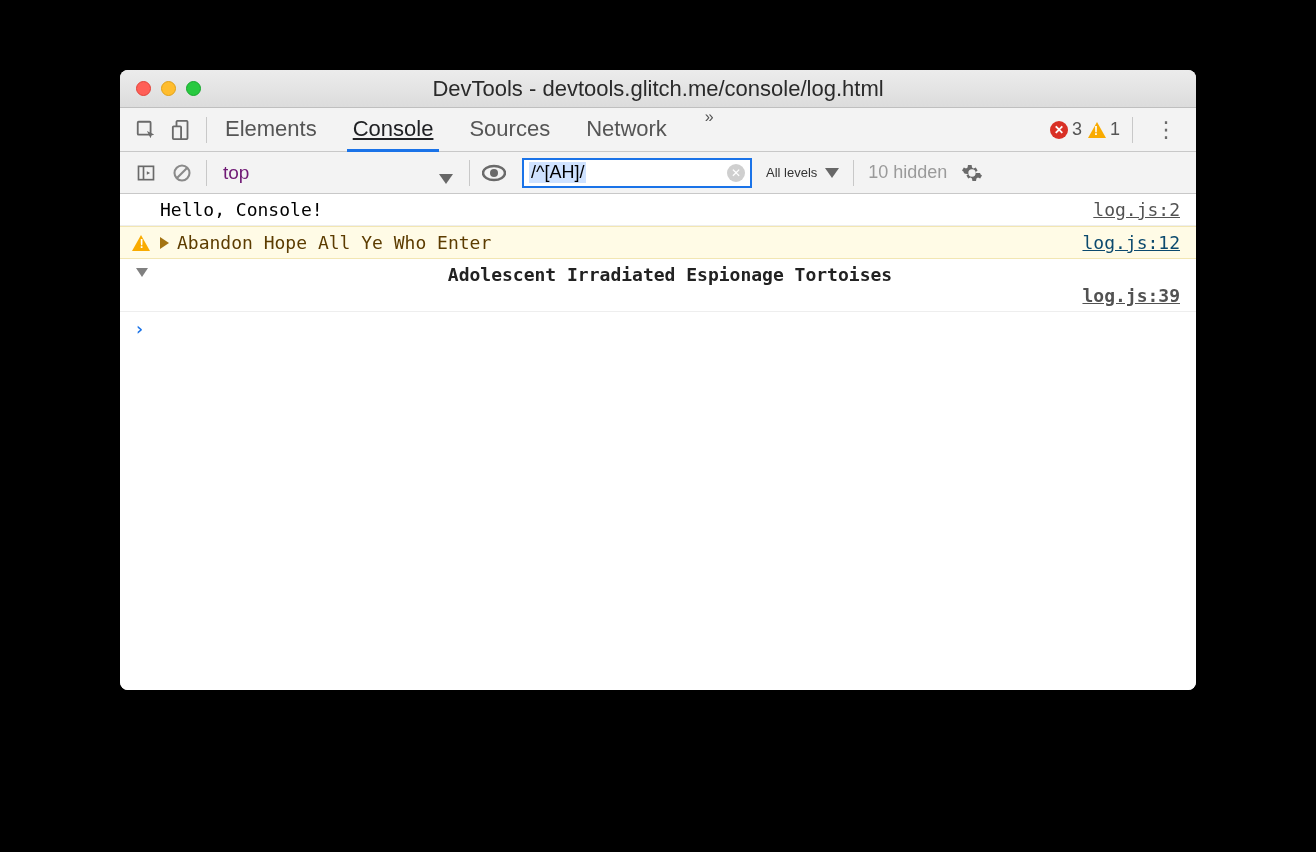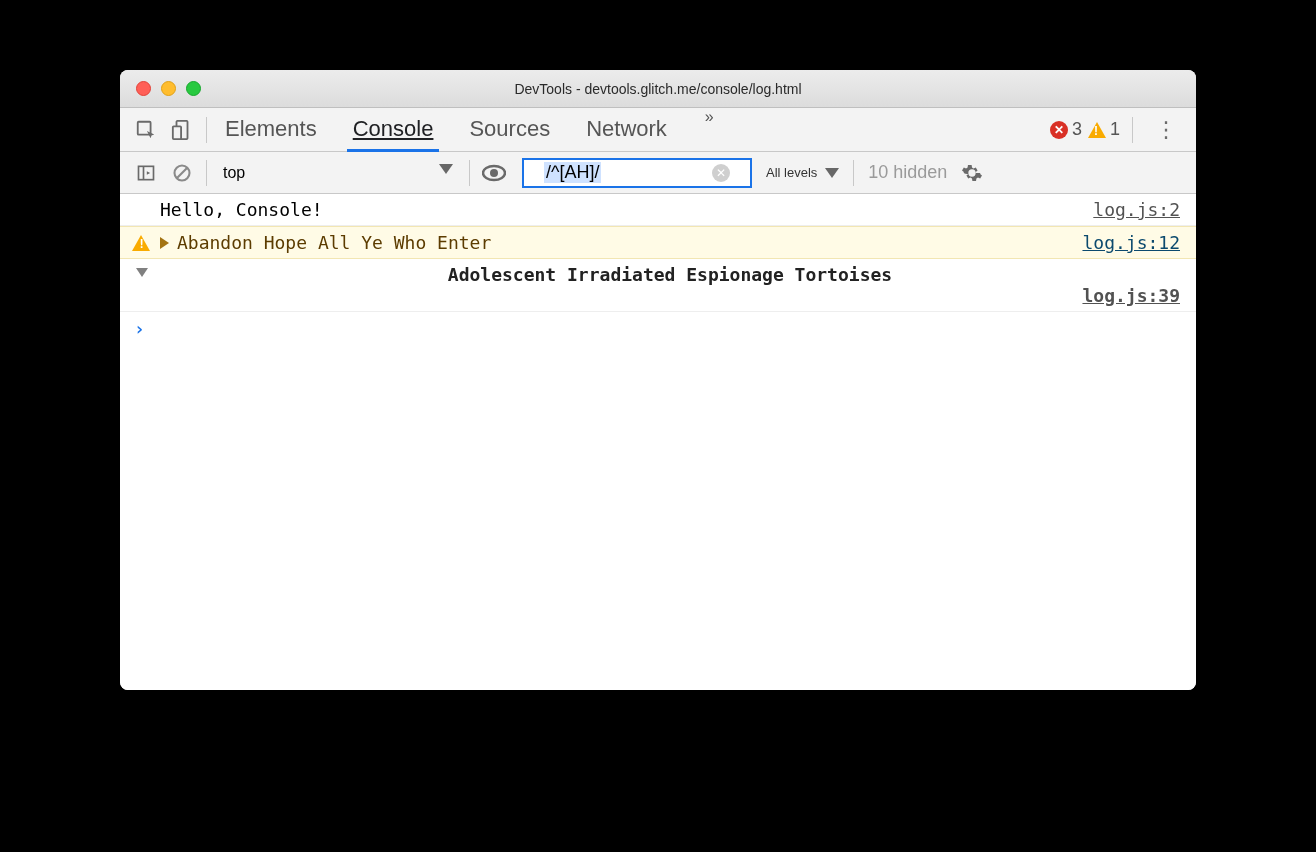--- a/index.html
+++ b/index.html
@@ -30,21 +30,21 @@
     border-bottom: 1px solid #bfbfbf;
     display: flex;
     align-items: center;
     position: relative;
   }
   .traffic { display: flex; gap: 10px; position: absolute; left: 16px; }
   .dot { width: 15px; height: 15px; border-radius: 50%; }
   .dot.red { background: #ff5f57; border: 1px solid #e24238; }
   .dot.yellow { background: #ffbd2e; border: 1px solid #e1a116; }
   .dot.green { background: #28c940; border: 1px solid #17a82d; }
-  .title { margin: 0 auto; font-size: 14px; color: #2a2a2a; }
+  .title { margin: 0 auto; font-size: 22px; color: #2a2a2a; }
   
   .tabbar {
     height: 44px;
     background: #f3f3f3;
     border-bottom: 1px solid #c8c8c8;
     display: flex;
     align-items: center;
     padding: 0 8px;
   }
   .toolbtn {
@@ -72,28 +72,28 @@
   
   .console-toolbar {
     height: 42px;
     background: #f3f3f3;
     border-bottom: 1px solid #c8c8c8;
     display: flex;
     align-items: center;
     padding: 0 8px;
   }
   .ctx-select {
-    display: flex; align-items: flex-start; justify-content: space-between;
-    width: 250px; font-size: 16px; color: #000000;
+    display: flex; align-items: flex-end; justify-content: space-between;
+    width: 250px; font-size: 19px; color: #701a75;
     padding: 2px 10px;
   }
   .tri-down { width: 0; height: 0; border-left: 7px solid transparent; border-right: 7px solid transparent; border-top: 10px solid #676767; }
   .filter-box {
     border: 2px solid #1a73e8; background: #fff;
-    height: 30px; width: 230px; display: flex; align-items: center; padding: 0 20px;
+    height: 30px; width: 230px; display: flex; align-items: center; padding: 0 5px;
     gap: 6px; margin-left: 10px;
   }
   .filter-text { font-size: 18px; background: #cfe2ff; padding: 0 2px; }
   .clear-circ { margin-left: auto; width: 18px; height: 18px; border-radius: 50%; background: #cfcfcf; color: #fff; display: flex; align-items: center; justify-content: center; font-size: 12px; }
   .levels { font-size: 13px; color: #333; display: flex; align-items: center; gap: 8px; margin-left: 14px; }
   .pipe { width: 1px; height: 26px; background: #c8c8c8; margin: 0 14px; }
   .hidden-count { font-size: 18px; color: #9a9a9a; }
   .gear { width: 22px; height: 22px; color: #6a6a6a; margin-left: 14px; margin-right: 6px; }
   
   .console {

